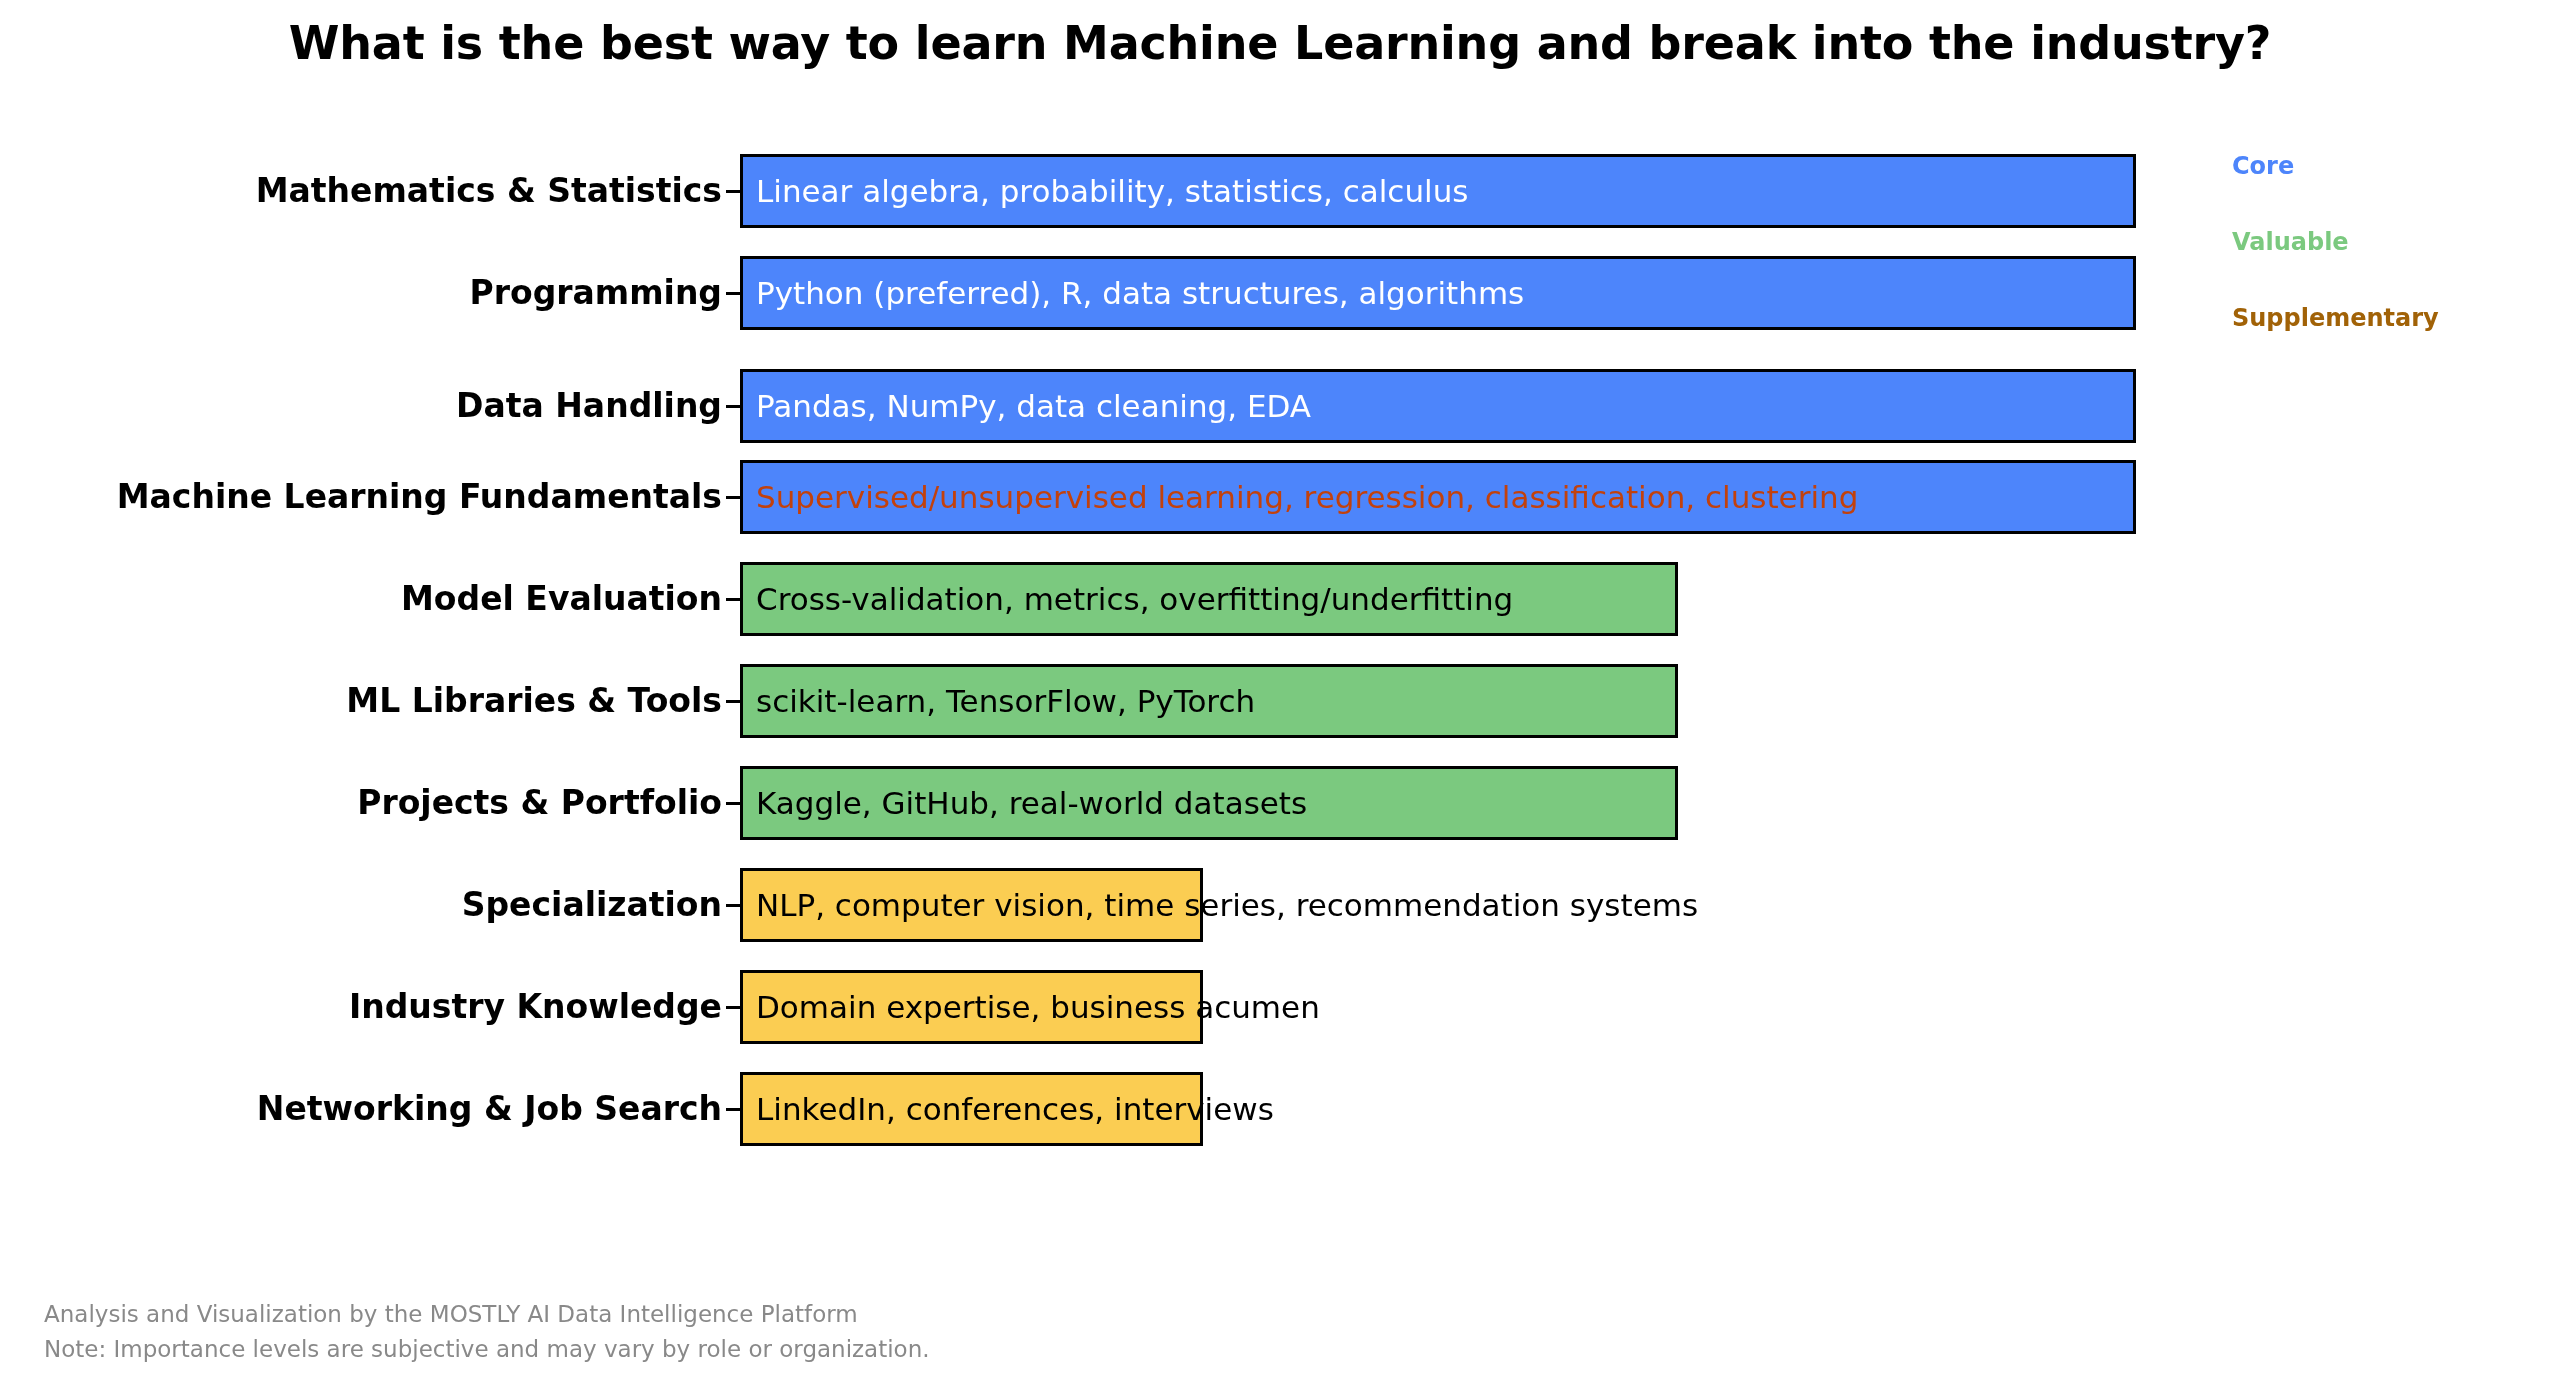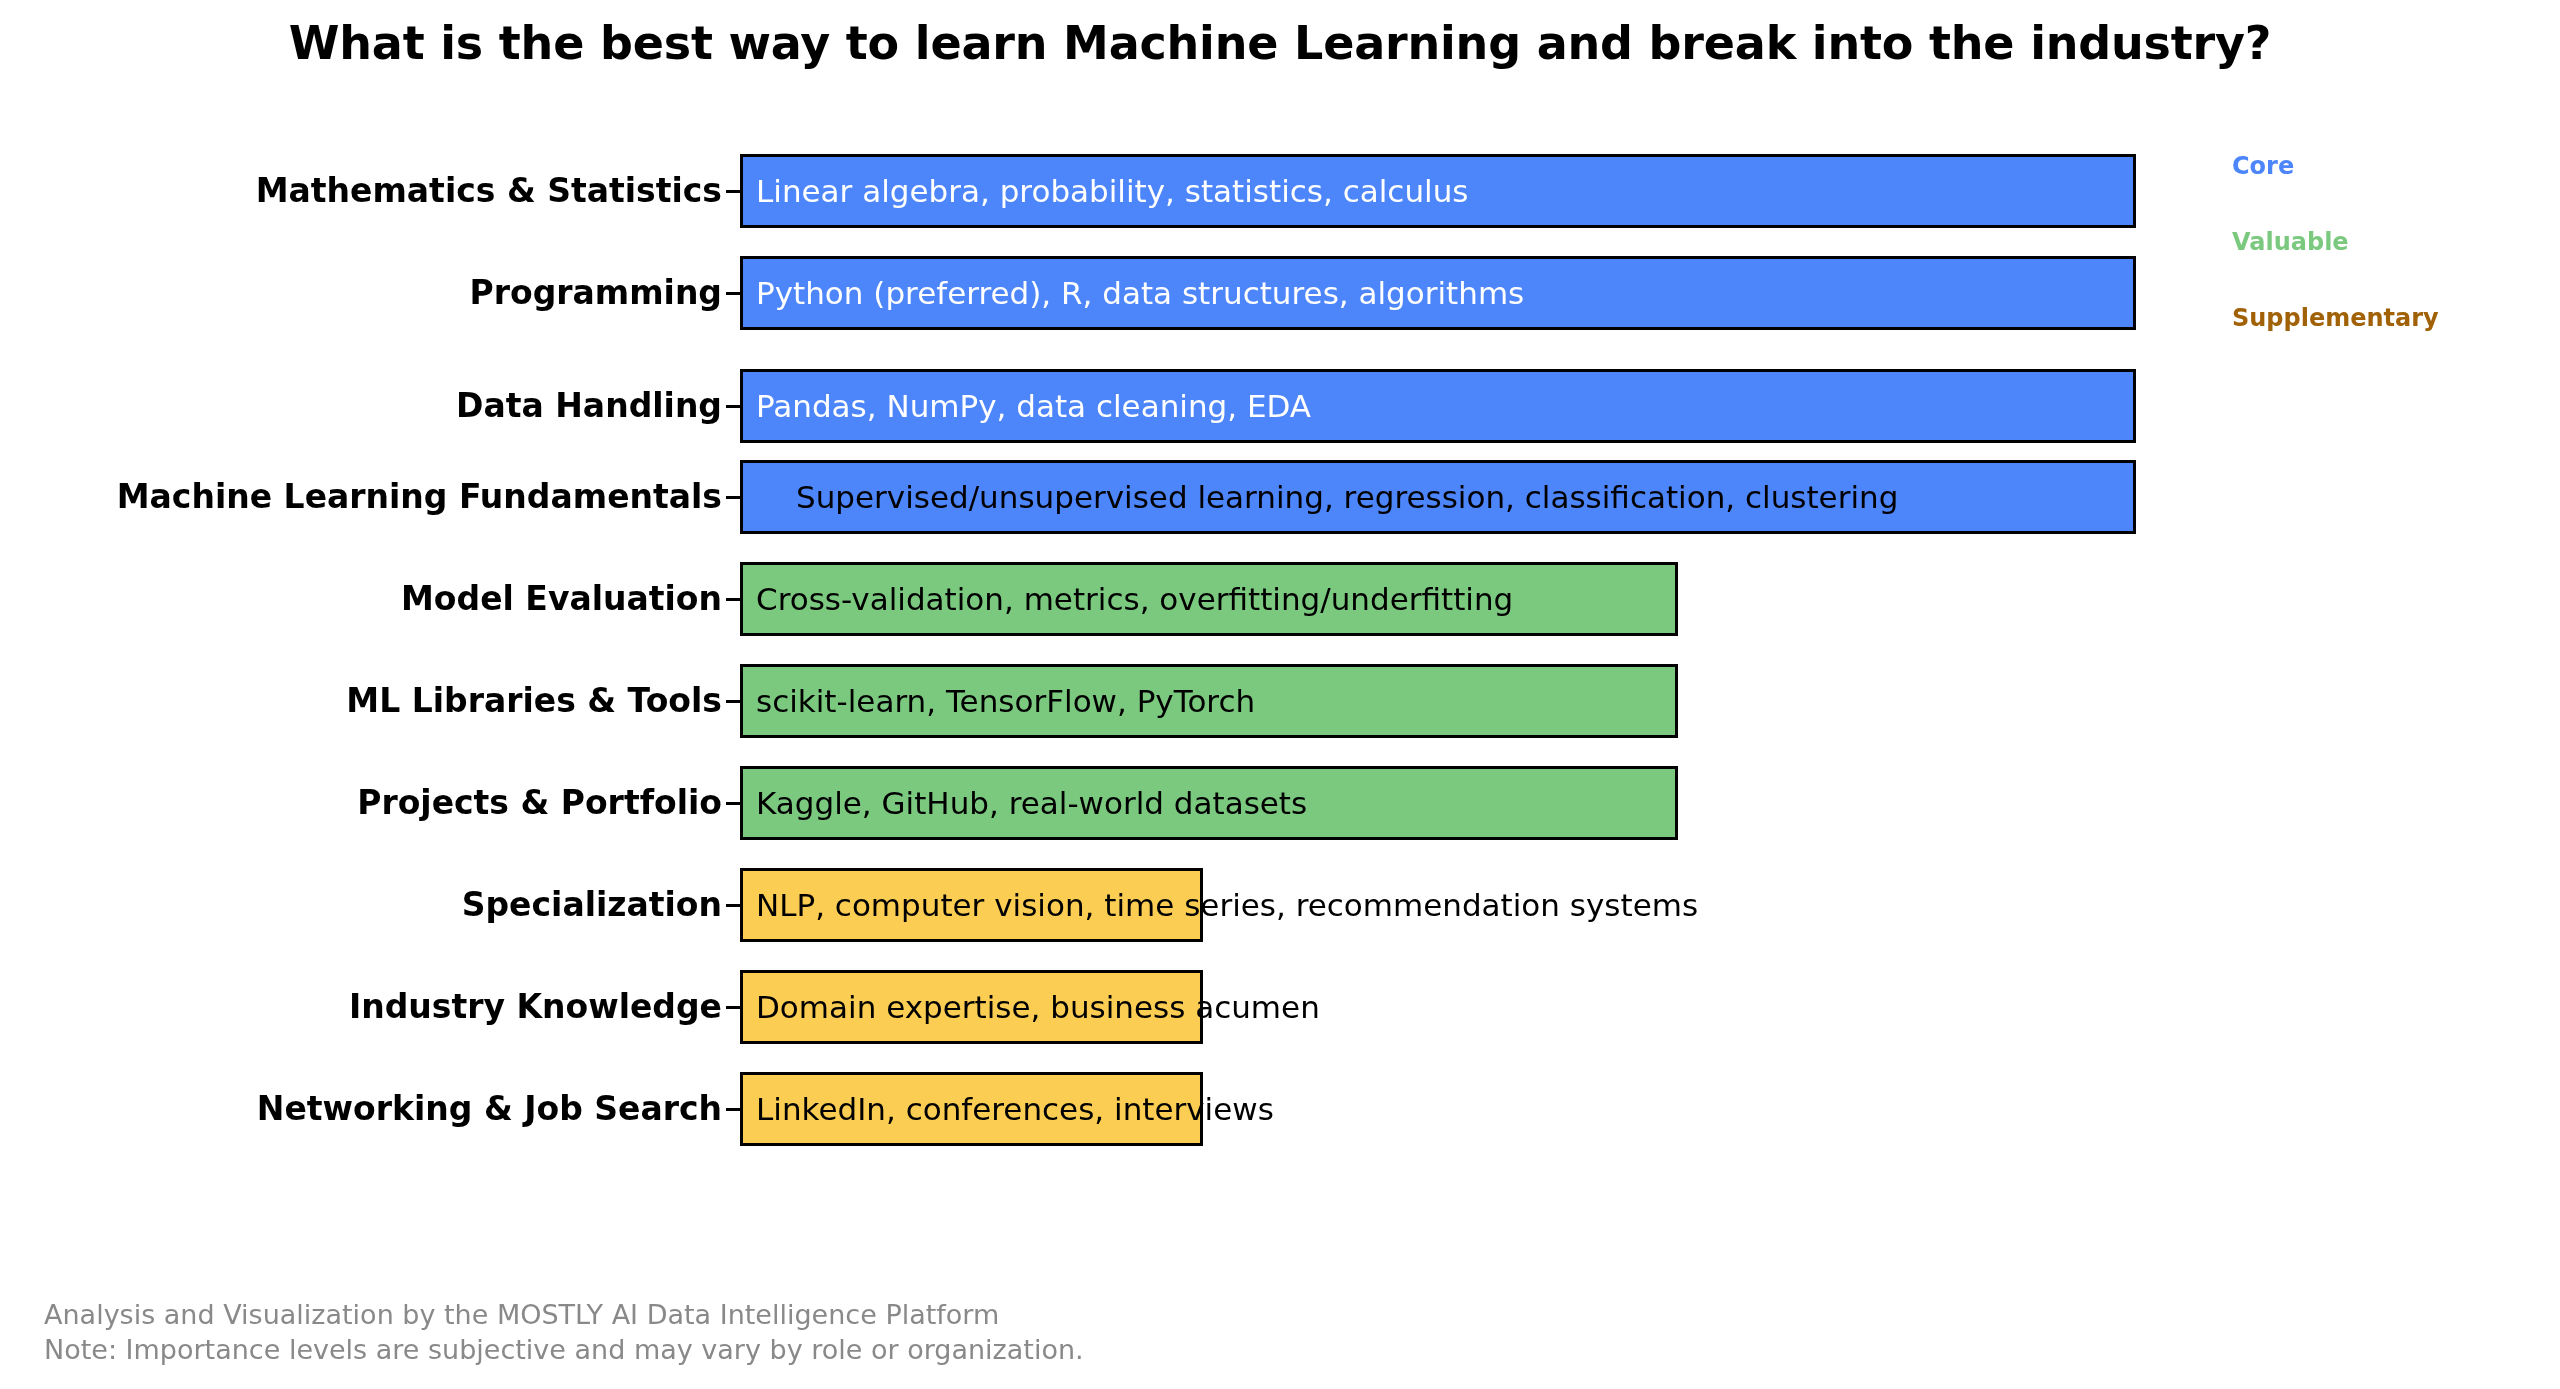--- a/index.html
+++ b/index.html
@@ -102,21 +102,21 @@
     white-space: nowrap;
     height: 76px;
     line-height: 76px;
   }
 
   
   #footer {
     position: absolute;
     left: 44px;
     top: 1297px;
-    font-size: 27px;
+    font-size: 23px;
     color: #898989;
     line-height: 35px;
   }
   #footer div { white-space: nowrap; }
 </style>
 </head>
 <body>
 
 <div id="chart-title">What is the best way to learn Machine Learning and break into the industry?</div>
 
@@ -136,21 +136,21 @@
     <div class="bar-row" style="top: 229px;">
       <div class="axis-label">Data Handling</div>
       <div class="tick-mark"></div>
       <div class="bar" style="width: 1396px; background: rgb(77, 133, 251);"></div>
       <div class="bar-text" style="color: rgb(255, 255, 255);">Pandas, NumPy, data cleaning, EDA</div>
     </div>
     <div class="bar-row" style="top: 320px;">
       <div class="axis-label">Machine Learning Fundamentals</div>
       <div class="tick-mark"></div>
       <div class="bar" style="width: 1396px; background: rgb(77, 133, 251);"></div>
-      <div class="bar-text" style="color: #000000; margin-left: 40px;">Supervised/unsupervised learning, regression, classification, clustering</div>
+      <div class="bar-text" style="color: #c2410c;">Supervised/unsupervised learning, regression, classification, clustering</div>
     </div>
     <div class="bar-row" style="top: 422px;">
       <div class="axis-label">Model Evaluation</div>
       <div class="tick-mark"></div>
       <div class="bar" style="width: 938px; background: rgb(123, 201, 127);"></div>
       <div class="bar-text" style="color: rgb(0, 0, 0);">Cross-validation, metrics, overfitting/underfitting</div>
     </div>
     <div class="bar-row" style="top: 524px;">
       <div class="axis-label">ML Libraries &amp; Tools</div>
       <div class="tick-mark"></div>

